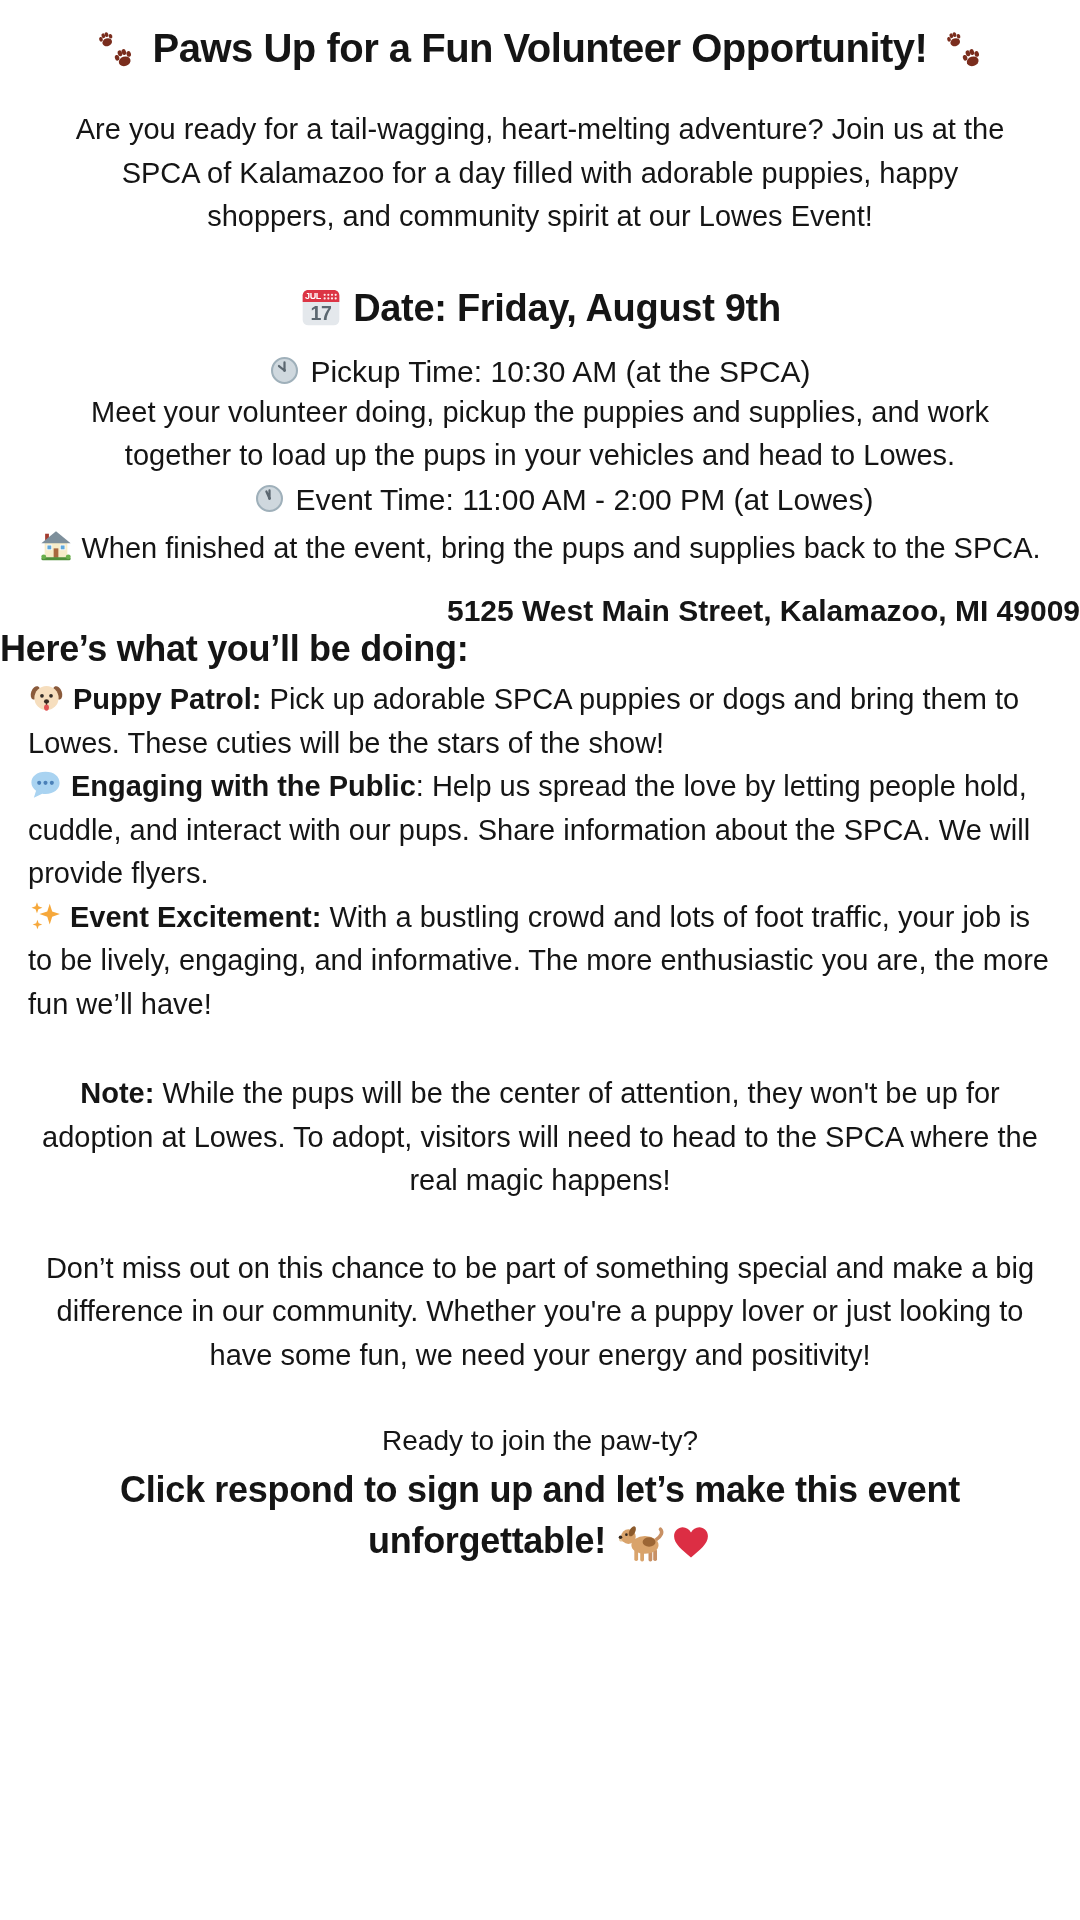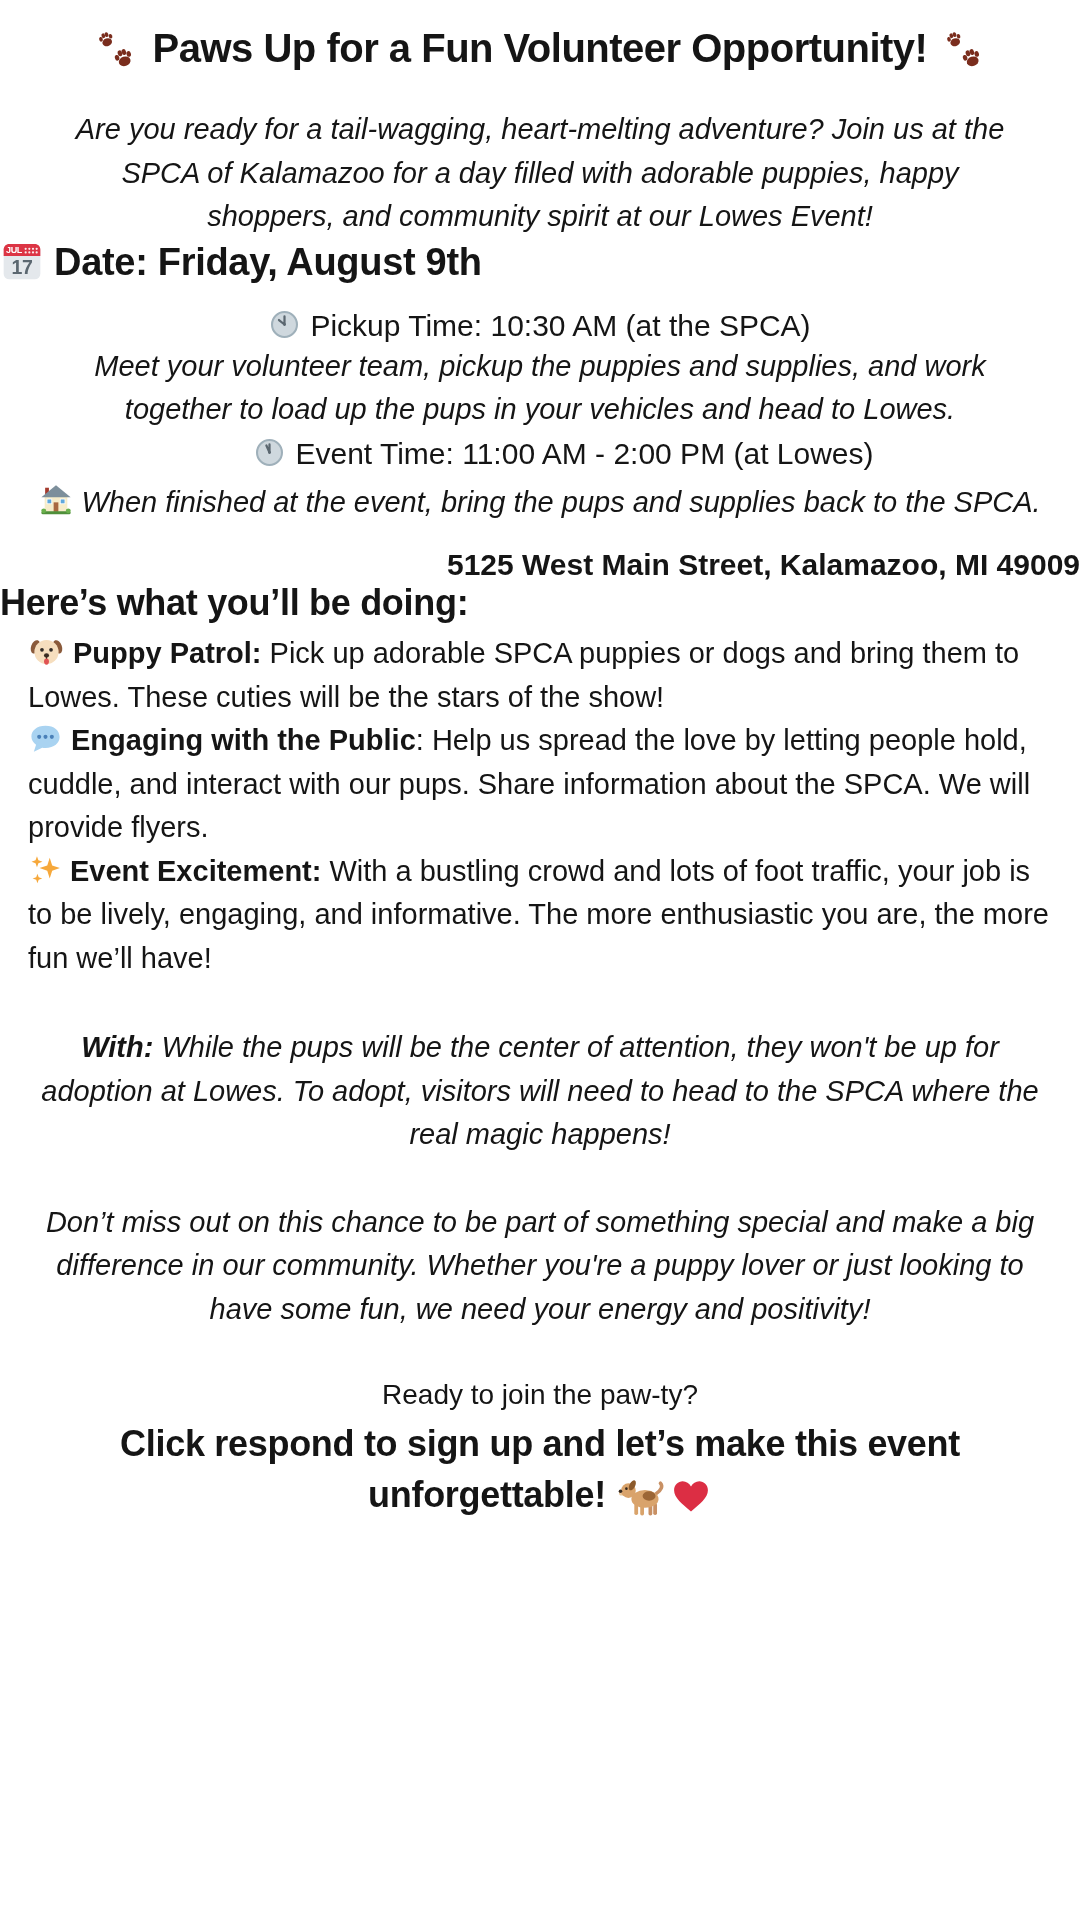--- a/index.html
+++ b/index.html
@@ -12,27 +12,27 @@
   .page { width:1080px; height:1920px; overflow:hidden; box-sizing:border-box; padding-top:24px; }
 
   p, h1, h2 { margin:0; }
 
   .title {
     text-align:center; font-size:40px; font-weight:700; line-height:1.2;
     letter-spacing:-0.5px;
   }
   .title .t-text { margin:0 14px; }
 
-  .para { font-size:29px; line-height:1.5;font-style:italic; }
+  .para { font-size:29px; line-height:1.5; }
   .center { text-align:center; }
 
   .intro { margin:36px 55px 0; }
 
   .date-heading {
-    font-size:38px; font-weight:700; line-height:1.2;
+    margin-top:46px; text-align:center; font-size:38px; font-weight:700; line-height:1.2;
     letter-spacing:-0.3px;
   }
 
   .time-line { margin-top:20px; text-align:center; font-size:30px; font-weight:400; line-height:1.3; }
   .time-line.event { margin-top:2px;padding-left:48px; }
 
   .meet { margin:0 40px; }
   .return { margin:8px 30px 0; }
 
   .address { margin-top:24px; text-align:right; font-size:30px; font-weight:700; }
@@ -127,21 +127,21 @@
     </svg><span>Date: Friday, August 9th</span>
   </h2>
 
   <p class="time-line">
     <svg class="ic ic-clock" viewBox="0 0 36 36">
       <use href="#clock-base"></use>
       <path d="M18 18 L18 8.6 M18 18 L11.6 12.8" stroke="#5b6770" stroke-width="2.6" stroke-linecap="round" fill="none"></path>
     </svg><span>Pickup Time: 10:30 AM (at the SPCA)</span>
   </p>
 
-  <p class="para center meet">Meet your volunteer team, pickup the puppies and supplies, and work together to load up the pups in your vehicles and head to Lowes.</p>
+  <p class="para center meet">Meet your volunteer doing, pickup the puppies and supplies, and work together to load up the pups in your vehicles and head to Lowes.</p>
 
   <p class="time-line event">
     <svg class="ic ic-clock" viewBox="0 0 36 36">
       <use href="#clock-base"></use>
       <path d="M18 18 L18 8.6 M18 18 L14.4 9.9" stroke="#5b6770" stroke-width="2.6" stroke-linecap="round" fill="none"></path>
     </svg><span>Event Time: 11:00 AM - 2:00 PM (at Lowes)</span>
   </p>
 
   <p class="para center return">
     <svg class="ic ic-house" viewBox="0 0 36 36">
@@ -188,21 +188,21 @@
         <g fill="#f6a83b">
           <path d="M23 6 l2.6 8.2 8.2 2.8 -8.2 2.8 L23 28 l-2.6 -8.2 -8.2 -2.8 8.2 -2.8 Z"></path>
           <path d="M9.5 4.5 l1.5 4.3 4.3 1.5 -4.3 1.5 -1.5 4.3 -1.5 -4.3 -4.3 -1.5 4.3 -1.5 Z"></path>
           <path d="M10 23 l1.3 3.8 3.8 1.3 -3.8 1.3 L10 33.2 l-1.3 -3.8 -3.8 -1.3 3.8 -1.3 Z"></path>
         </g>
       </svg><b>Event Excitement:</b><span> With a bustling crowd and lots of foot traffic, your job is to be lively, engaging, and informative. The more enthusiastic you are, the more fun we’ll have!</span>
     </p>
   </div>
 
   <p class="para center note">
-    <b>With:</b><span> While the pups will be the center of attention, they won't be up for adoption at Lowes. To adopt, visitors will need to head to the SPCA where the real magic happens!</span>
+    <b>Note:</b><span> While the pups will be the center of attention, they won't be up for adoption at Lowes. To adopt, visitors will need to head to the SPCA where the real magic happens!</span>
   </p>
 
   <p class="para center closing">Don’t miss out on this chance to be part of something special and make a big difference in our community. Whether you're a puppy lover or just looking to have some fun, we need your energy and positivity!</p>
 
   <p class="cta-question">Ready to join the paw-ty?</p>
 
   <p class="cta-final">
     <span>Click respond to sign up and let’s make this event unforgettable!</span><svg class="ic ic-dog" viewBox="0 0 44 36">
       <path d="M34 16 C38.5 13 39.8 9.5 37.6 7.2" stroke="#c89064" stroke-width="3" fill="none" stroke-linecap="round"></path>
       <rect x="15.5" y="24" width="3.2" height="10" rx="1.5" fill="#d9a36b"></rect>

